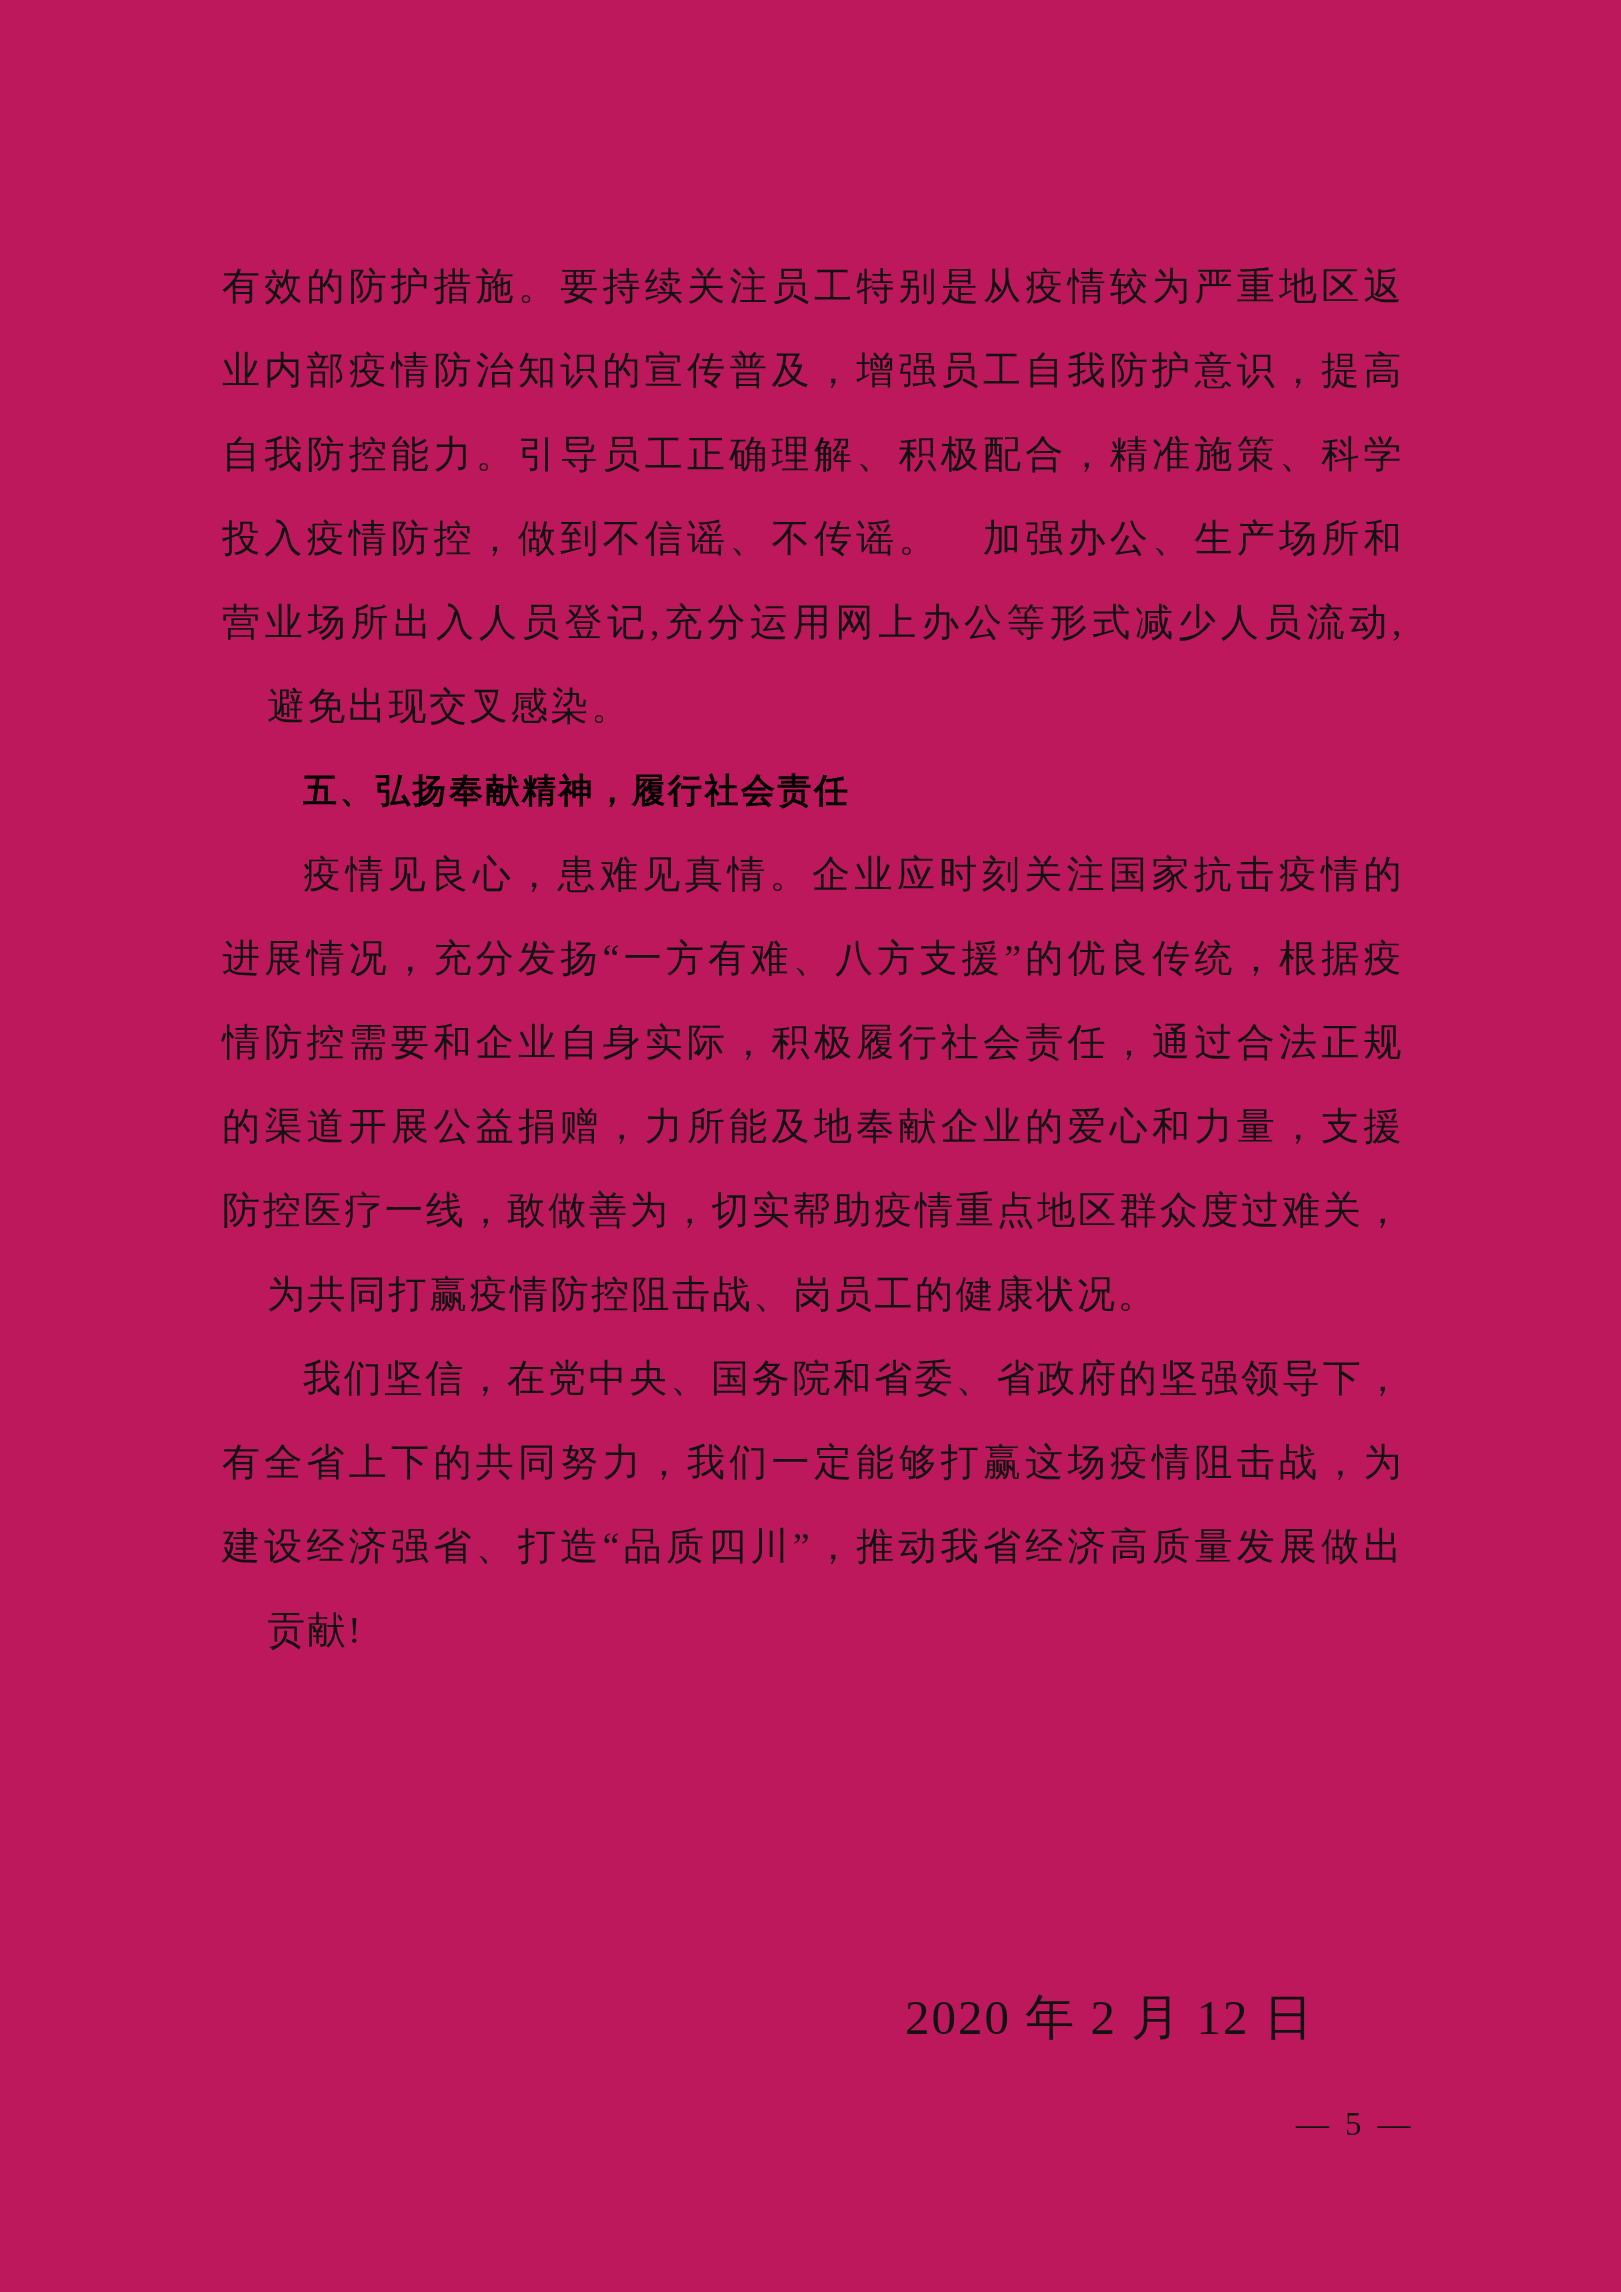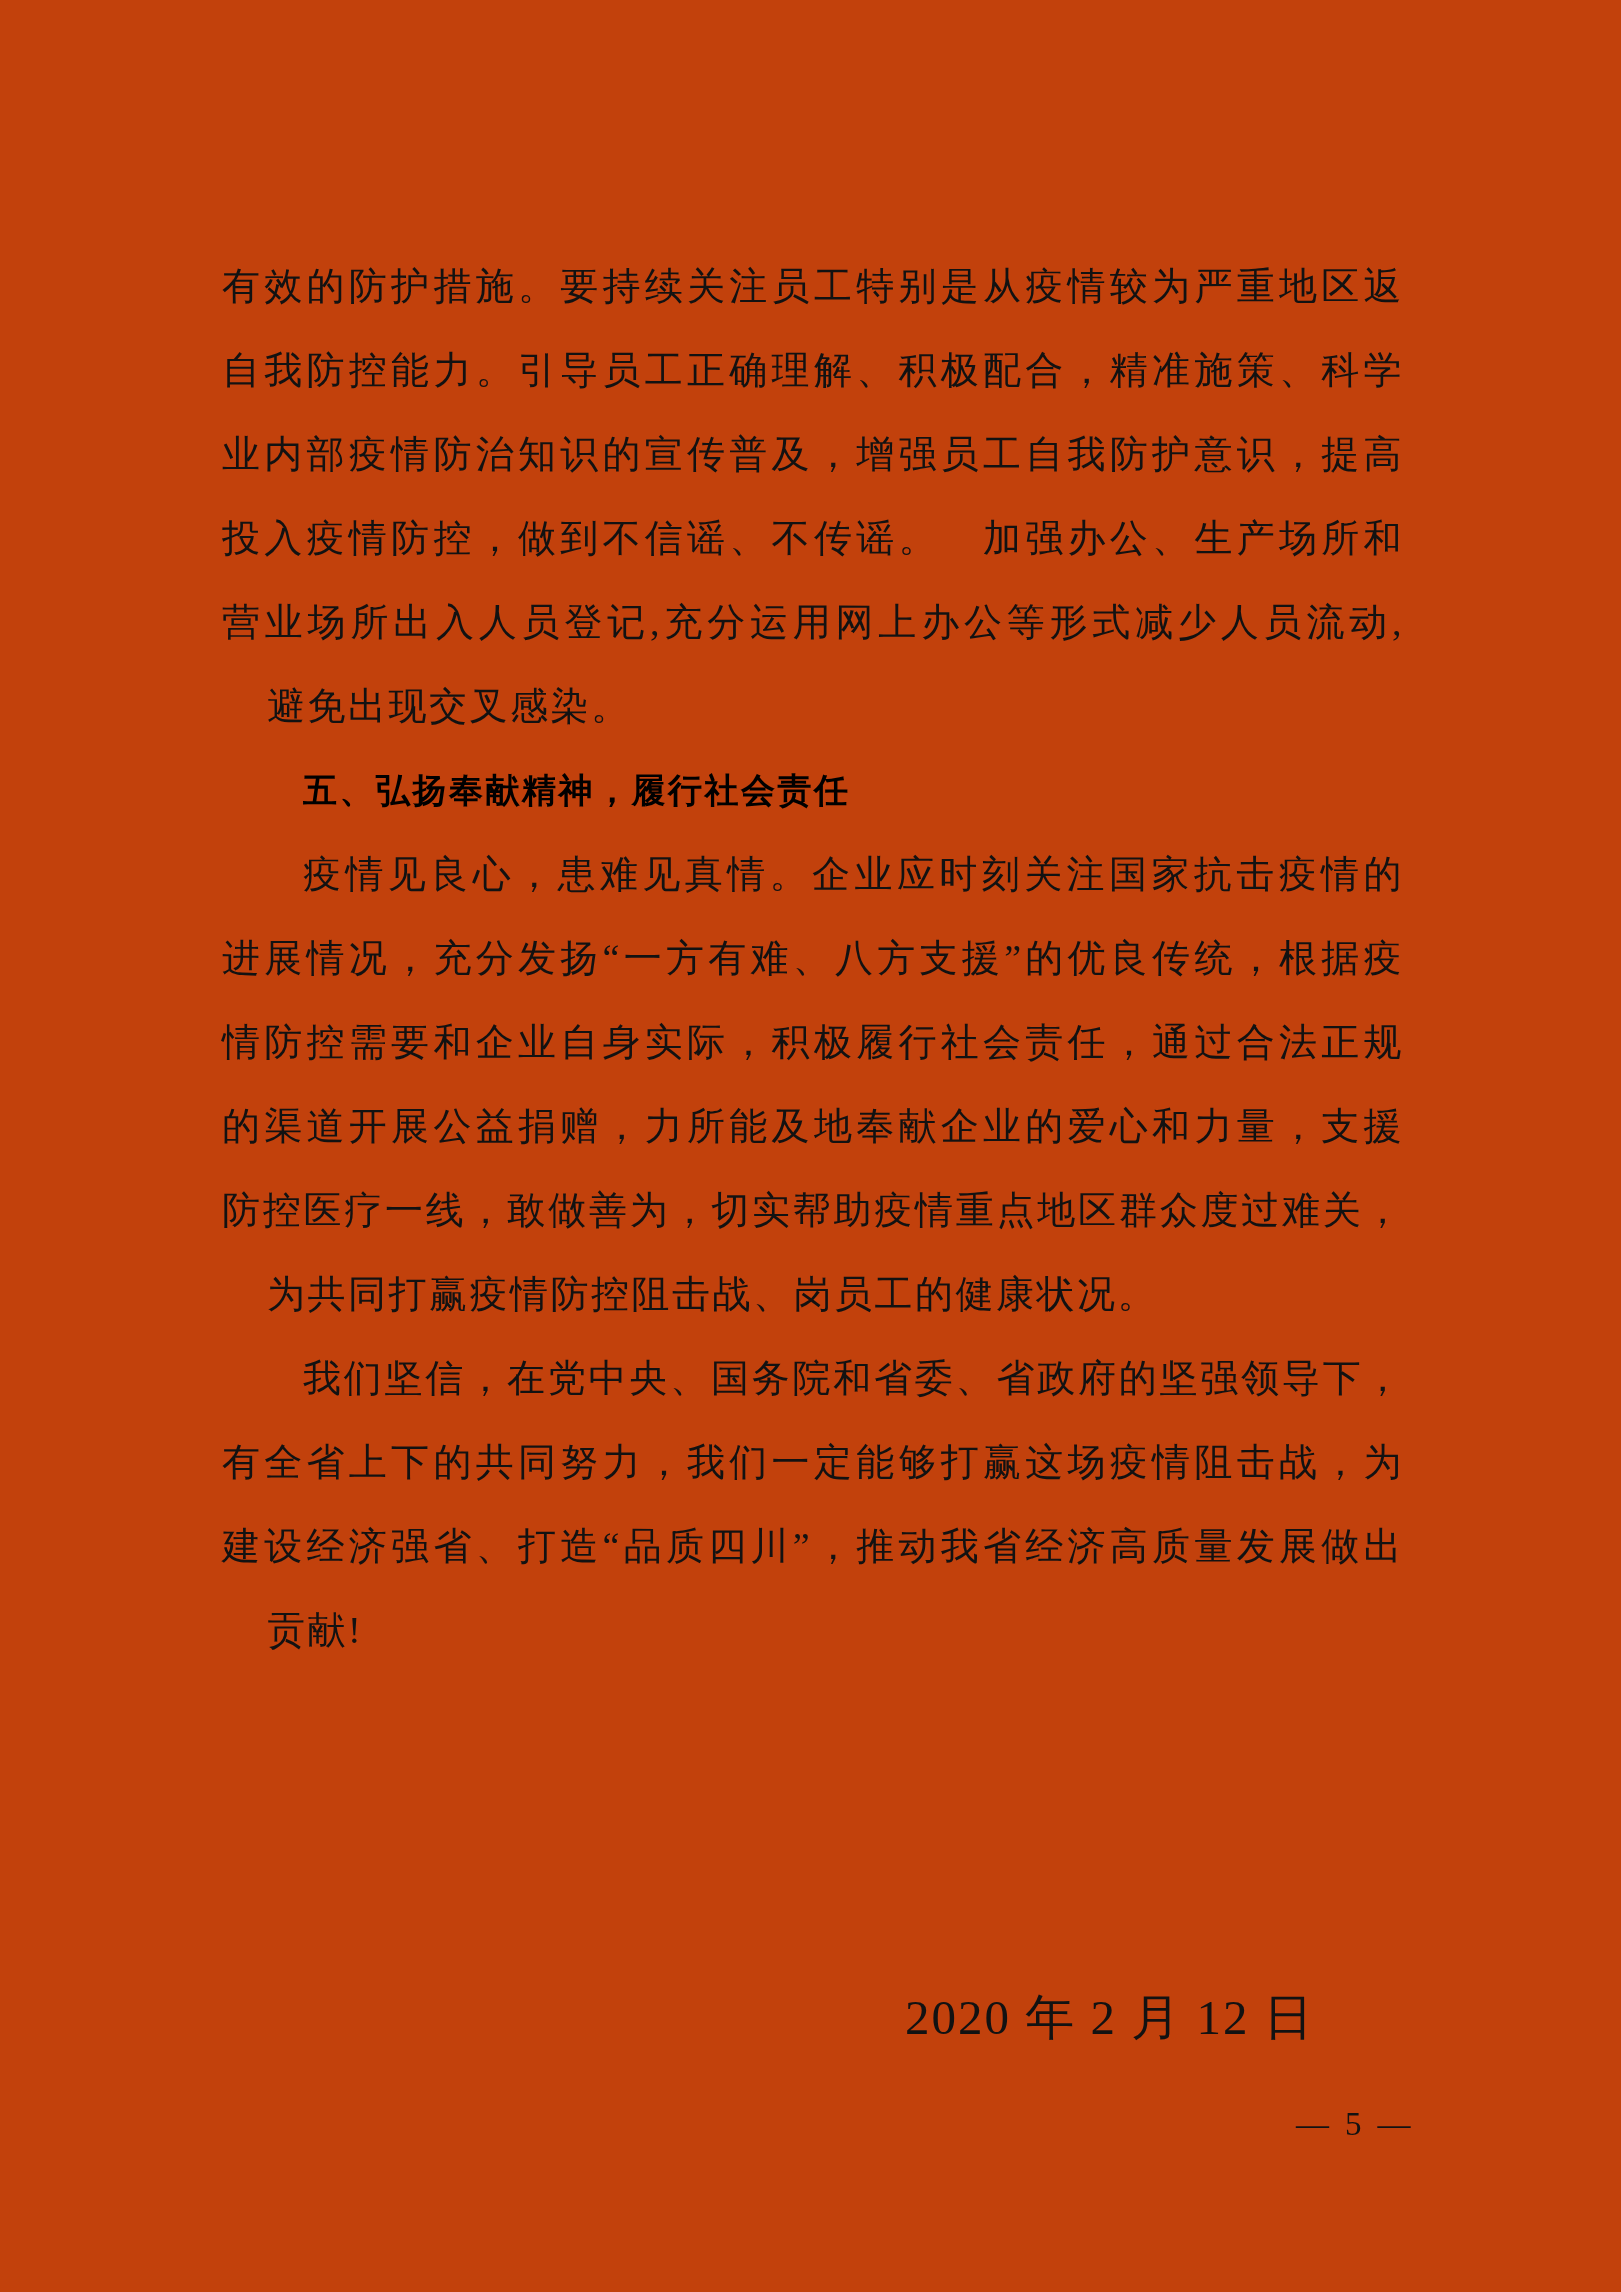--- a/index.html
+++ b/index.html
@@ -1,21 +1,21 @@
 <!DOCTYPE html>
 <html><head>
 <meta charset="utf-8">
 <style>
   * { margin: 0; padding: 0; box-sizing: border-box; }
   html, body { background: #e8e8e8; }
   .page {
     position: relative;
     width: 1621px;
     height: 2293px;
-    background: #c2410c;
+    background: #be185d;
     overflow: hidden;
     font-family: "Liberation Serif", "DejaVu Serif", serif;
     color: #121212;
   }
   .content {
     position: absolute;
     left: 222px;
     top: 244px;
     width: 1182px;
   }
@@ -71,22 +71,22 @@
   }
 </style>
 </head>
 <body>
 
 <div class="page">
 
   <div class="content">
 
     <div class="bline">有效的防护措施。要持续关注员工特别是从疫情较为严重地区返</div>
+    <div class="bline">业内部疫情防治知识的宣传普及，增强员工自我防护意识，提高</div>
     <div class="bline">自我防控能力。引导员工正确理解、积极配合，精准施策、科学</div>
-    <div class="bline">业内部疫情防治知识的宣传普及，增强员工自我防护意识，提高</div>
     <div class="bline">投入疫情防控，做到不信谣、不传谣。　加强办公、生产场所和</div>
     <div class="bline">营业场所出入人员登记,充分运用网上办公等形式减少人员流动,</div>
     <div class="bline lline">避免出现交叉感染。</div>
 
     <div class="hline">五、弘扬奉献精神，履行社会责任</div>
 
     <div class="bline ind">疫情见良心，患难见真情。企业应时刻关注国家抗击疫情的</div>
     <div class="bline">进展情况，充分发扬“一方有难、八方支援”的优良传统，根据疫</div>
     <div class="bline">情防控需要和企业自身实际，积极履行社会责任，通过合法正规</div>
     <div class="bline">的渠道开展公益捐赠，力所能及地奉献企业的爱心和力量，支援</div>

